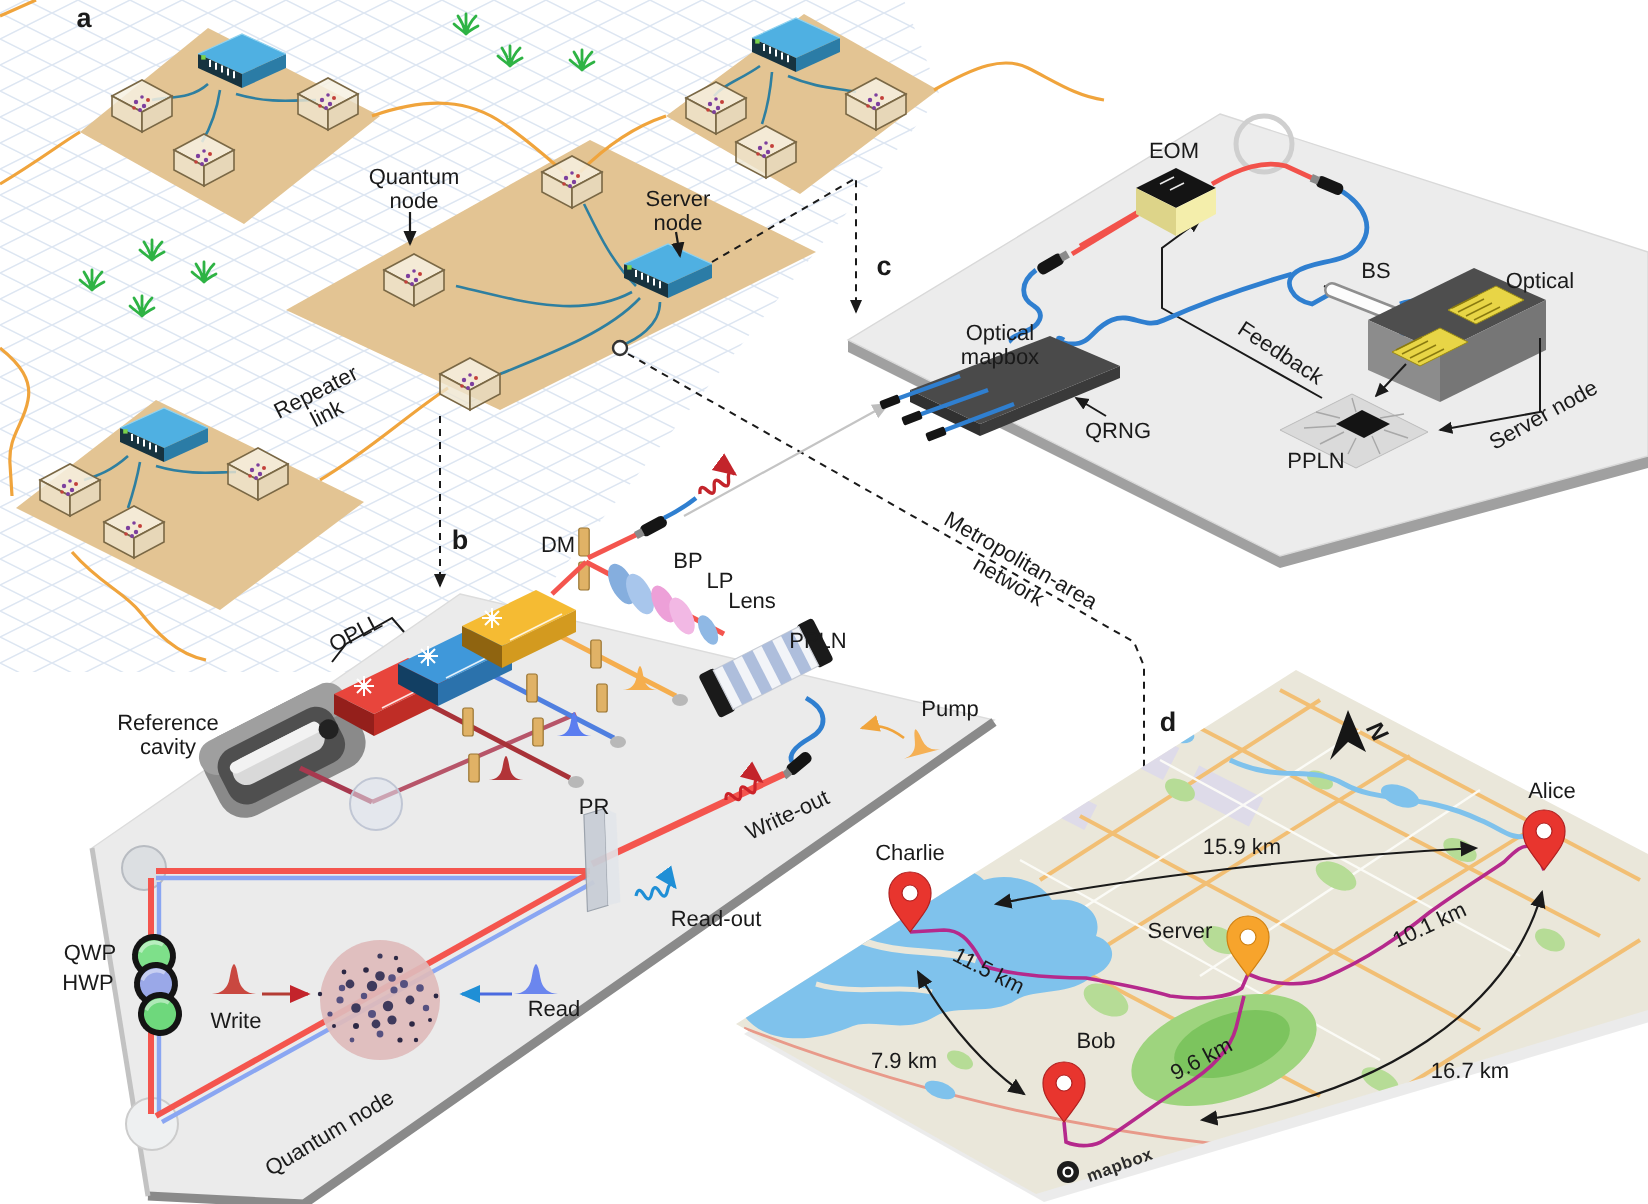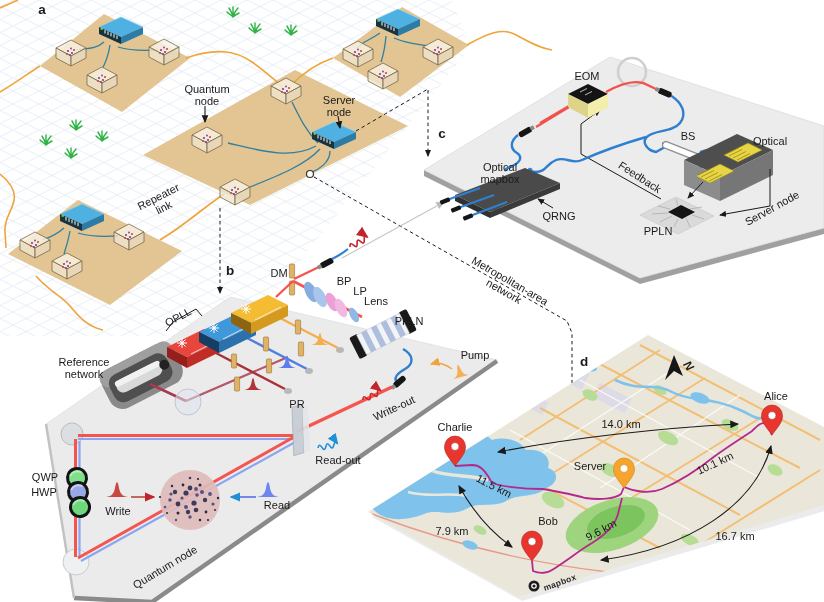--- a/index.html
+++ b/index.html
@@ -512,41 +512,41 @@
 <div class="lbl nw" style="left:587px;top:76px">EOM</div>
 <div class="lbl nw" style="left:688px;top:136px">BS</div>
 <div class="lbl nw" style="left:770px;top:141px">Optical</div>
 <div class="lbl" style="left:500px;top:173px;width:52px">Optical mapbox</div>
 <div class="lbl nw" style="left:559px;top:216px">QRNG</div>
 <div class="lbl nw" style="left:640px;top:177px;--r:33deg">Feedback</div>
 <div class="lbl nw" style="left:658px;top:231px">PPLN</div>
 <div class="lbl nw" style="left:772px;top:208px;--r:-29deg">Server node</div>
 
 <div class="lbl nw" style="left:178px;top:317px;--r:-28deg">OPLL</div>
-<div class="lbl" style="left:84px;top:368px;width:74px">Reference network</div>
+<div class="lbl" style="left:84px;top:368px;width:74px">Reference cavity</div>
 <div class="lbl nw" style="left:279px;top:273px">DM</div>
 <div class="lbl nw" style="left:344px;top:281px">BP</div>
 <div class="lbl nw" style="left:360px;top:291px">LP</div>
 <div class="lbl nw" style="left:376px;top:301px">Lens</div>
 <div class="lbl nw" style="left:409px;top:321px">PPLN</div>
 <div class="lbl nw" style="left:475px;top:355px">Pump</div>
 <div class="lbl nw" style="left:297px;top:404px">PR</div>
 <div class="lbl nw" style="left:394px;top:408px;--r:-25deg">Write-out</div>
-<div class="lbl nw" style="left:338px;top:460px">Read-out</div>
+<div class="lbl nw" style="left:358px;top:460px">Read-out</div>
 <div class="lbl nw" style="left:118px;top:511px">Write</div>
 <div class="lbl nw" style="left:277px;top:505px">Read</div>
 <div class="lbl nw" style="left:45px;top:477px">QWP</div>
 <div class="lbl nw" style="left:44px;top:492px">HWP</div>
 <div class="lbl nw" style="left:165px;top:567px;--r:-31deg">Quantum node</div>
 
 <div class="lbl nw" style="left:455px;top:427px">Charlie</div>
 <div class="lbl nw" style="left:590px;top:466px">Server</div>
 <div class="lbl nw" style="left:776px;top:396px">Alice</div>
 <div class="lbl nw" style="left:548px;top:521px">Bob</div>
-<div class="lbl nw" style="left:621px;top:424px">14.0 km</div>
+<div class="lbl nw" style="left:621px;top:424px">15.9 km</div>
 <div class="lbl nw" style="left:494px;top:486px;--r:27deg">11.5 km</div>
 <div class="lbl nw" style="left:715px;top:463px;--r:-25deg">10.1 km</div>
 <div class="lbl nw" style="left:452px;top:531px">7.9 km</div>
 <div class="lbl nw" style="left:601px;top:530px;--r:-28deg">9.6 km</div>
 <div class="lbl nw" style="left:735px;top:536px">16.7 km</div>
 <div class="lbl it nw" style="left:688px;top:366px;--r:55deg">N</div>
 <div class="lbl mb nw" style="left:560px;top:583px;--r:-20deg">mapbox</div>
 </div>
 
 </body></html>

